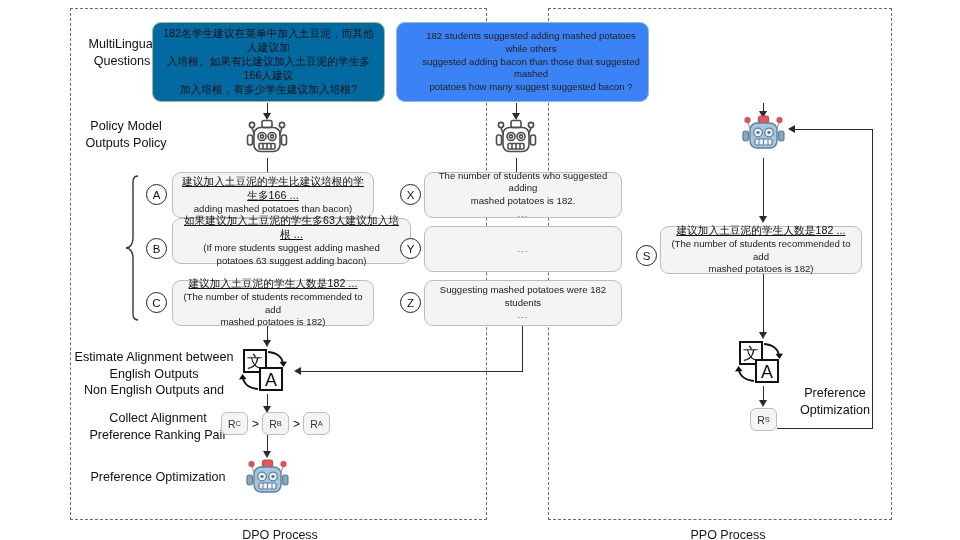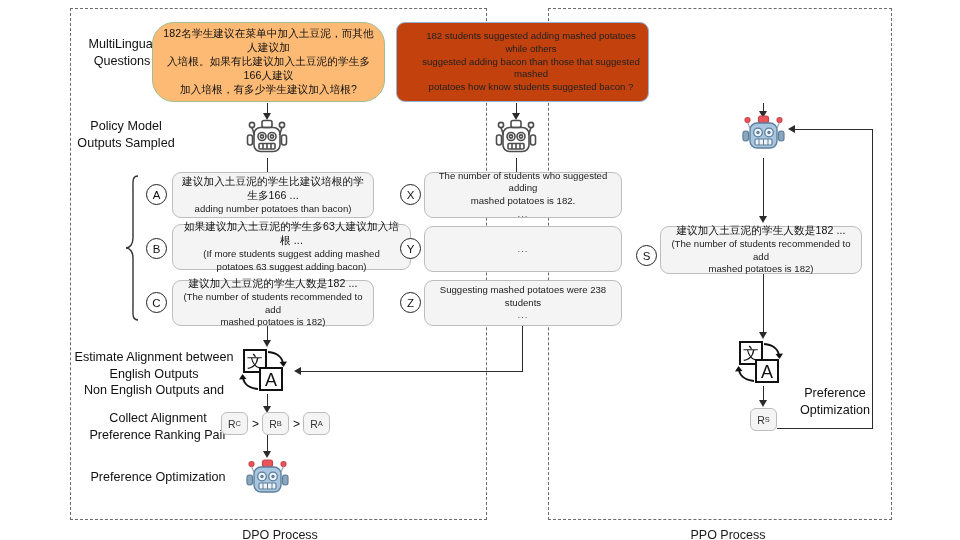--- a/index.html
+++ b/index.html
@@ -20,27 +20,27 @@
     white-space:nowrap;
   }
 
   
   .rbox{
     position:absolute;box-sizing:border-box;border:1px solid #b3b3b3;
     border-radius:9px;display:flex;align-items:center;justify-content:center;
     text-align:center;padding:5px 8px;line-height:1.32;
   }
   .rbox .inner{width:100%;}
-  .q-green{background:#fdba74;border-color:#9fc08e;border-radius:22px;}
-  .q-blue{background:#c2410c;border-color:#93b6dd;padding-left:25px;}
+  .q-green{background:#0369a1;border-color:#9fc08e;}
+  .q-blue{background:#3b82f6;border-color:#93b6dd;padding-left:25px;}
   .out-gray{background:#f4f4f4;border-color:#bdbdbd;}
 
   .zh{font-size:10.6px;color:#111;letter-spacing:.1px;}
   .en{font-size:9.6px;color:#222;}
-  .zh-u{}
+  .zh-u{text-decoration:underline;}
   .dots{font-size:9.6px;color:#555;letter-spacing:1px;}
 
   
   .seclabel{
     position:absolute;font-size:12.6px;color:#111;text-align:center;
     line-height:1.32;
   }
 
   
   .badge{
@@ -78,21 +78,21 @@
   <div class="frame-label" style="left:180px;top:528px;width:200px;">DPO Process</div>
   <div class="frame-label" style="left:628px;top:528px;width:200px;">PPO Process</div>
 
   <div class="seclabel" style="left:78px;top:36px;width:88px;">
     <div>MultiLingual</div>
     <div>Questions</div>
   </div>
 
   <div class="seclabel" style="left:76px;top:118px;width:100px;">
     <div>Policy Model</div>
-    <div>Outputs Sampled</div>
+    <div>Outputs Policy</div>
   </div>
 
   <div class="seclabel" style="left:70px;top:349px;width:168px;">
     <div>Estimate Alignment between</div>
     <div>English Outputs</div>
     <div>Non English Outputs and</div>
   </div>
 
   <div class="seclabel" style="left:78px;top:410px;width:160px;">
     <div>Collect Alignment</div>
@@ -113,21 +113,21 @@
       <div class="zh">182名学生建议在菜单中加入土豆泥，而其他人建议加</div>
       <div class="zh">入培根。如果有比建议加入土豆泥的学生多166人建议</div>
       <div class="zh">加入培根，有多少学生建议加入培根?</div>
     </div>
   </div>
 
   <div class="rbox q-blue" style="left:396px;top:22px;width:253px;height:80px;">
     <div class="inner">
       <div class="en">182 students suggested adding mashed potatoes while others</div>
       <div class="en">suggested adding bacon than those that suggested mashed</div>
-      <div class="en">potatoes how know students suggested bacon ?</div>
+      <div class="en">potatoes how many suggest suggested bacon ?</div>
     </div>
   </div>
 
 
   <div class="vline" style="left:267px;top:103px;height:12px;"></div>
   <div class="arrow-d" style="left:263px;top:113px;"></div>
 
   <div class="vline" style="left:516px;top:103px;height:12px;"></div>
   <div class="arrow-d" style="left:512px;top:113px;"></div>
 
@@ -219,26 +219,26 @@
   <div class="abs" style="left:124px;top:174px;width:16px;height:148px;">
     <svg width="16" height="148" viewBox="0 0 16 148">
       <path d="M14 2 C8 2 9 8 9 14 L9 64 C9 70 6 74 2 74 C6 74 9 78 9 84 L9 134 C9 140 8 146 14 146" fill="none" stroke="#333" stroke-width="1.4"></path>
     </svg>
   </div>
 
   <div class="badge" style="left:146px;top:184px;">A</div>
   <div class="rbox out-gray" style="left:172px;top:172px;width:202px;height:46px;">
     <div class="inner">
       <div class="zh zh-u">建议加入土豆泥的学生比建议培根的学生多166 ...</div>
-      <div class="en">adding number potatoes than bacon)</div>
+      <div class="en">adding mashed potatoes than bacon)</div>
     </div>
   </div>
 
   <div class="badge" style="left:146px;top:238px;">B</div>
-  <div class="rbox out-gray" style="left:172px;top:224px;width:239px;height:46px;">
+  <div class="rbox out-gray" style="left:172px;top:218px;width:239px;height:46px;">
     <div class="inner">
       <div class="zh zh-u">如果建议加入土豆泥的学生多63人建议加入培根 ...</div>
       <div class="en">(If more students suggest adding mashed</div>
       <div class="en">potatoes 63 suggest adding bacon)</div>
     </div>
   </div>
 
   <div class="badge" style="left:146px;top:292px;">C</div>
   <div class="rbox out-gray" style="left:172px;top:280px;width:202px;height:46px;">
     <div class="inner">
@@ -260,21 +260,21 @@
   <div class="badge" style="left:400px;top:238px;">Y</div>
   <div class="rbox out-gray" style="left:424px;top:226px;width:198px;height:46px;">
     <div class="inner">
       <div class="dots">...</div>
     </div>
   </div>
 
   <div class="badge" style="left:400px;top:292px;">Z</div>
   <div class="rbox out-gray" style="left:424px;top:280px;width:198px;height:46px;">
     <div class="inner">
-      <div class="en">Suggesting mashed potatoes were 238 students</div>
+      <div class="en">Suggesting mashed potatoes were 182 students</div>
       <div class="dots">...</div>
     </div>
   </div>
 
   <div class="badge" style="left:636px;top:245px;">S</div>
   <div class="rbox out-gray" style="left:660px;top:226px;width:202px;height:48px;">
     <div class="inner">
       <div class="zh zh-u">建议加入土豆泥的学生人数是182 ...</div>
       <div class="en">(The number of students recommended to add</div>
       <div class="en">mashed potatoes is 182)</div>

